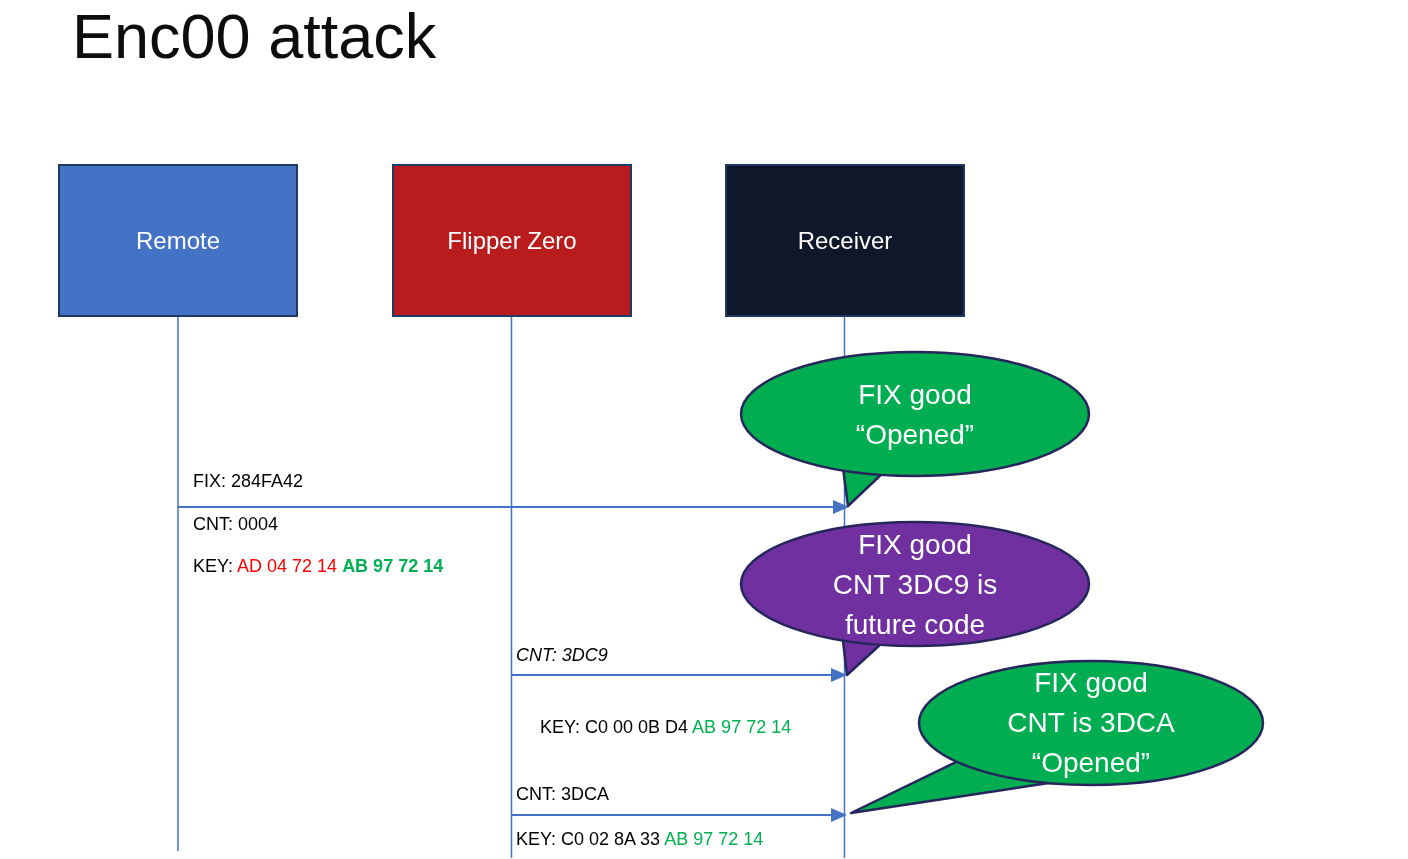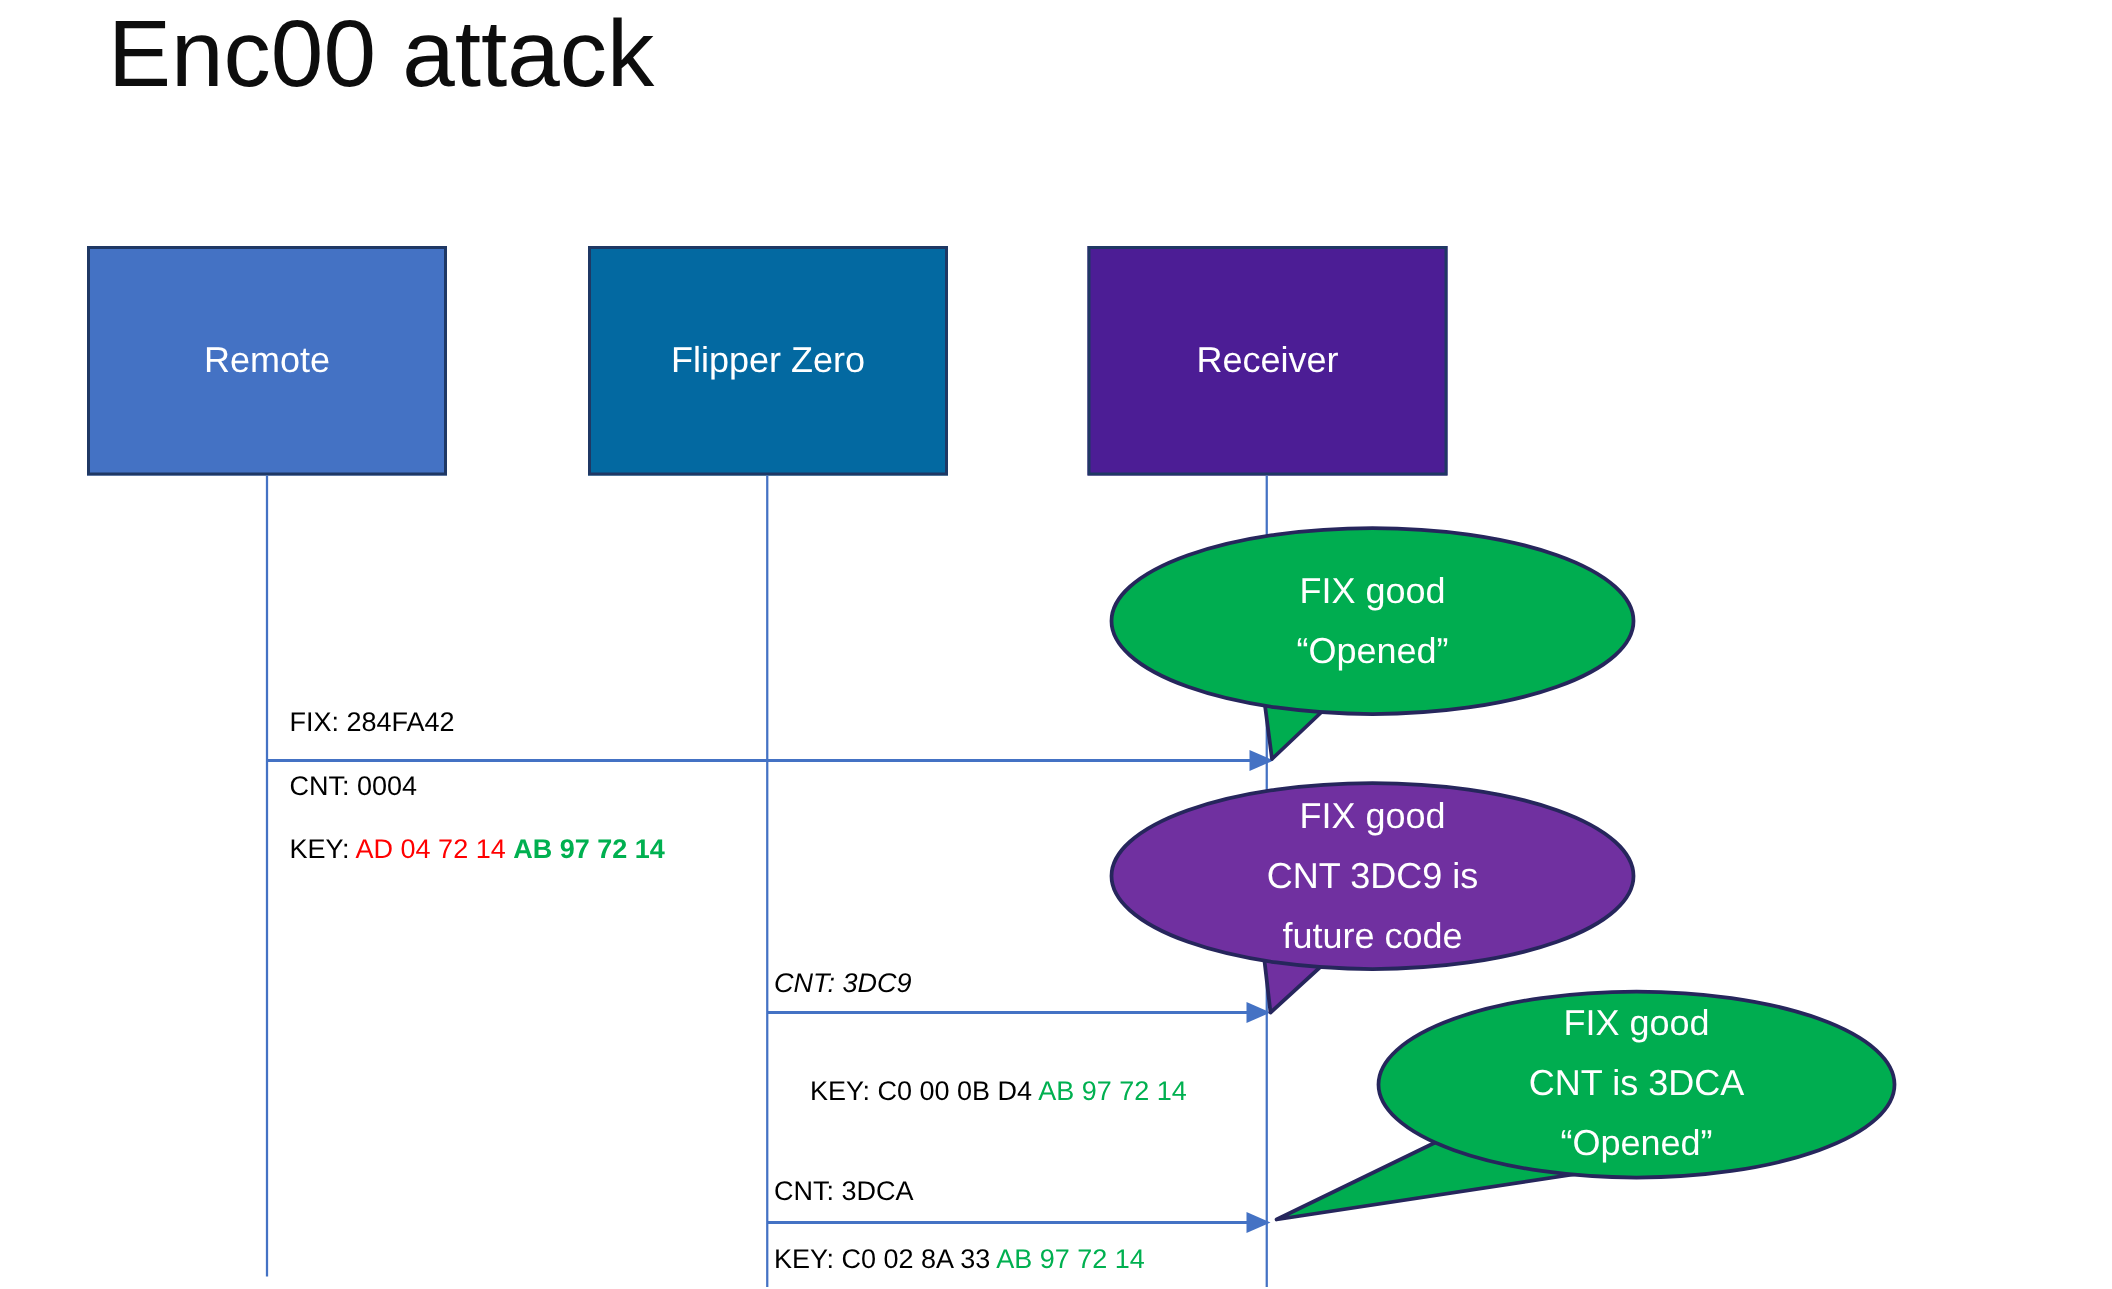--- a/index.html
+++ b/index.html
@@ -61,42 +61,42 @@
   .key-green-bold { font-weight: 700; }
 
   .callout-text {
     position: absolute;
     display: flex;
     flex-direction: column;
     justify-content: center;
     align-items: center;
     text-align: center;
     color: #ffffff;
-    font-size: 24px;
+    font-size: 28px;
     line-height: 40px;
     white-space: nowrap;
   }
   .c1 { left: 741px; top: 353px; width: 348px; height: 123px; }
   .c2 { left: 741px; top: 523px; width: 348px; height: 123px; }
   .c3 { left: 919px; top: 661px; width: 344px; height: 124px; }
 </style>
 </head>
 <body>
 
 <div class="slide">
 
   <div class="title">Enc00 attack</div>
 
   <div class="actor actor-remote" style="background-color: rgb(68, 114, 196); align-items: center;">
     <span>Remote</span>
   </div>
-  <div class="actor actor-flipper" style="background-color: #0369a1; align-items: center;">
+  <div class="actor actor-flipper" style="background-color: #b91c1c; align-items: center;">
     <span>Flipper Zero</span>
   </div>
-  <div class="actor actor-receiver" style="background-color: #4c1d95;">
+  <div class="actor actor-receiver" style="background-color: #0f172a;">
     <span>Receiver</span>
   </div>
 
   <svg class="overlay" viewBox="0 0 1408 859">
 
     <line class="lifeline" x1="178" y1="317" x2="178" y2="851"></line>
     <line class="lifeline" x1="511.5" y1="317" x2="511.5" y2="858"></line>
     <line class="lifeline" x1="844.5" y1="317" x2="844.5" y2="858"></line>
 
     <line class="msg-line" x1="178" y1="507" x2="834" y2="507"></line>

